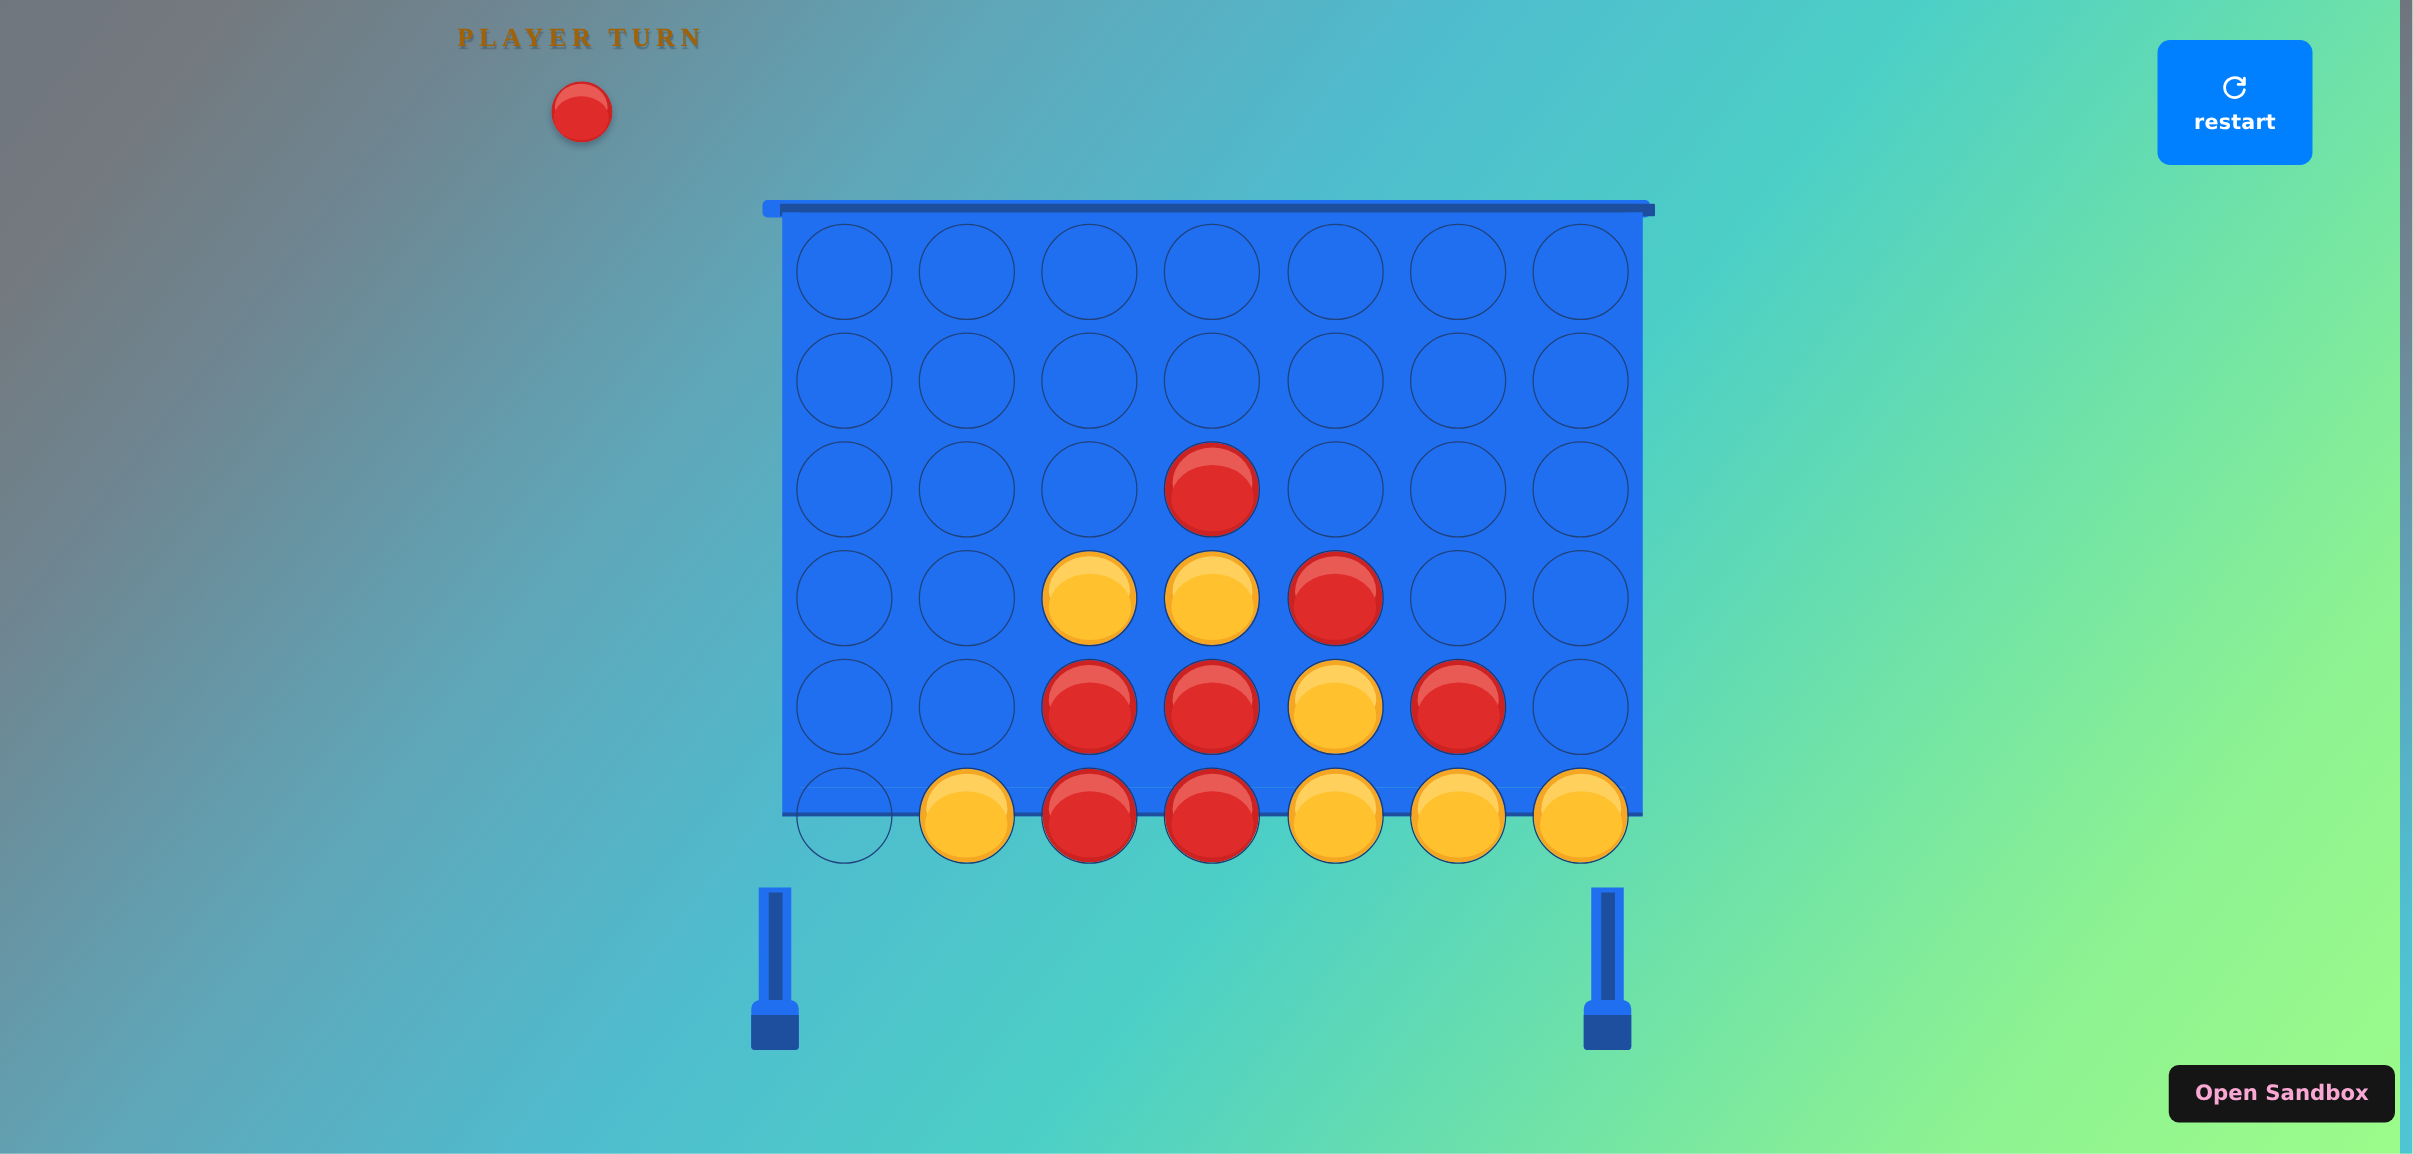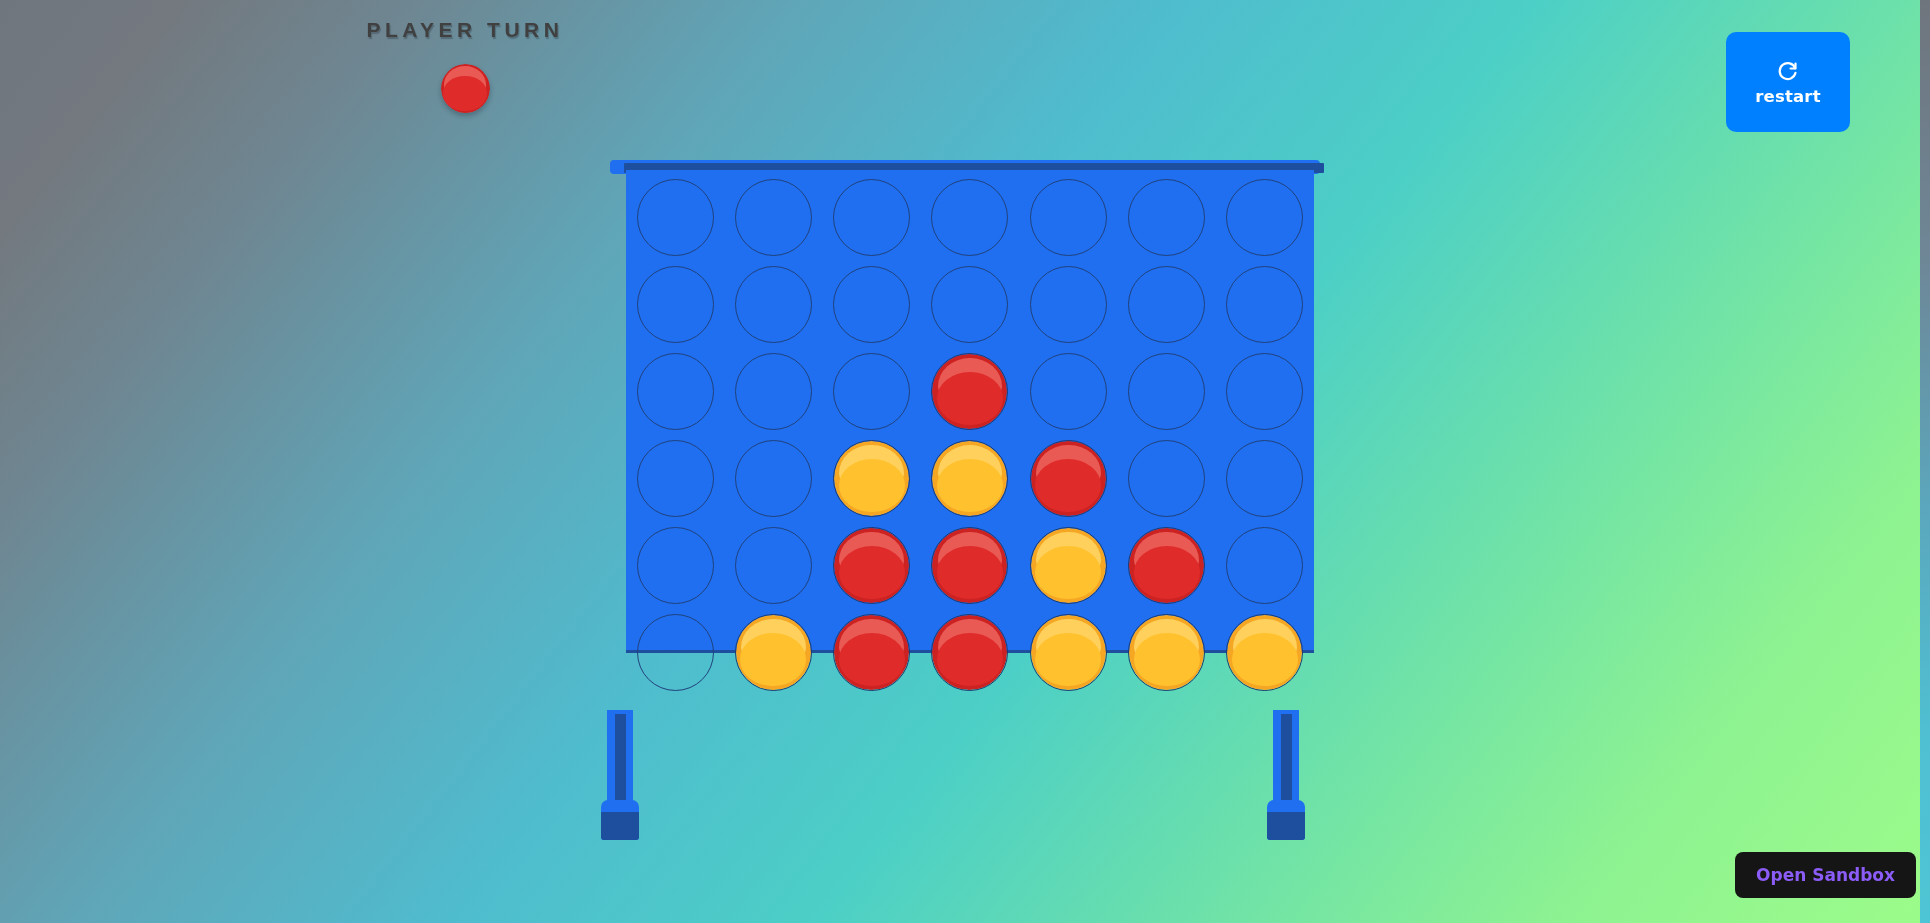--- a/index.html
+++ b/index.html
@@ -37,24 +37,24 @@
   #turn-panel {
     position: absolute;
     left: 0; top: 18px;
     width: 930px;
     text-align: center;
   }
   #turn-title {
     font-size: 21px;
     font-weight: bold;
     letter-spacing: 4.5px;
-    color: #404040;
+    color: #a16207;
     text-transform: uppercase;
     text-shadow: 1px 2px 1px rgba(40,50,60,0.35);
-    font-family: Liberation Sans, sans-serif;
+    font-family: Liberation Serif, serif;
   }
   #turn-disc {
     margin: 22px auto 0 auto;
     width: 49px; height: 49px;
     border-radius: 50%;
     position: relative;
     box-shadow: 0 3px 5px rgba(20,30,45,0.30);
   }
   .disc-skin {
     position: absolute;
@@ -259,21 +259,21 @@
     width: 14px; height: 483px;
     background: #1f6ff0;
   }
 
   
   #open-sandbox {
     position: absolute;
     right: 14px;
     bottom: 25px;
     background: #151515;
-    color: #8b5cf6;
+    color: #f9a8d4;
     border: none;
     border-radius: 8px;
     padding: 13px 21px;
     font-size: 17px;
     font-weight: bold;
     cursor: pointer;
     font-family: "DejaVu Sans", sans-serif;
   }
 </style>
 </head>

